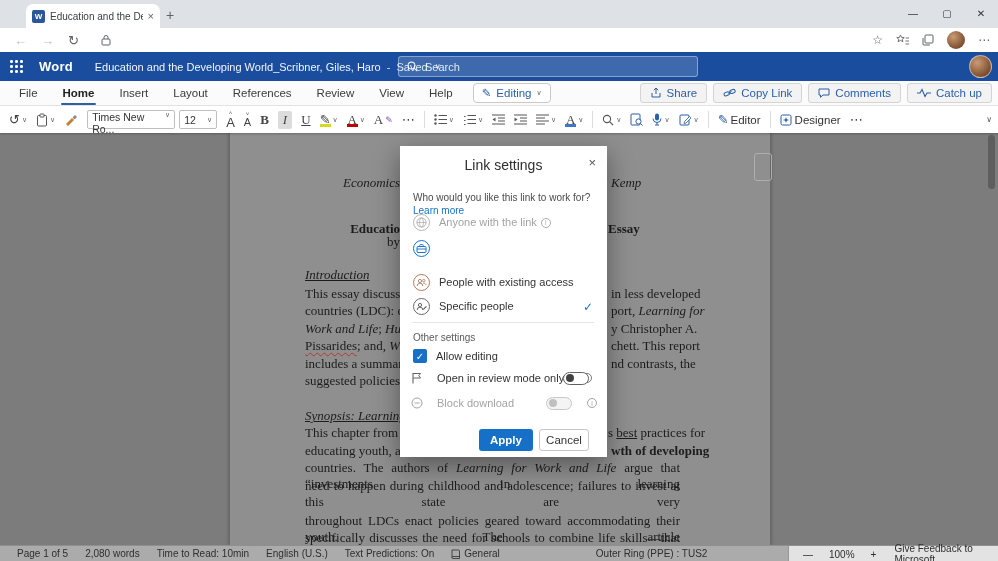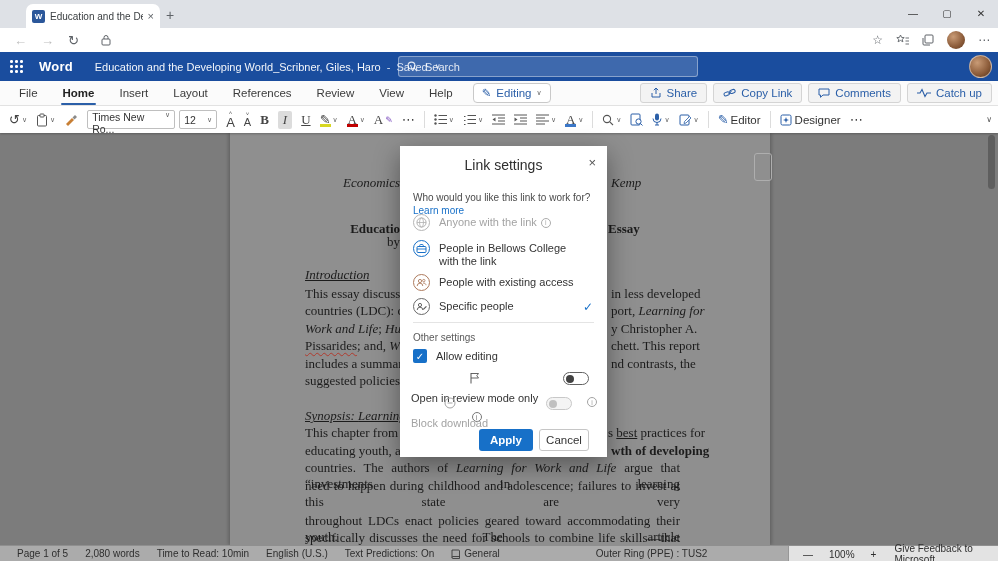--- a/index.html
+++ b/index.html
@@ -82,21 +82,21 @@
   .opt { position:absolute; left:13px; right:12px; display:flex; align-items:flex-start; gap:9px; }
   .opt .circ { width:17px; height:17px; border-radius:50%; border:1px solid; display:flex; align-items:center; justify-content:center; flex:none; }
   .opt .lbl { font-size:11px; color:#333; line-height:1.15; padding-top:2px; max-width:138px; }
   .opt.disabled .lbl { color:#A3A3A3; }
   .opt .check { position:absolute; right:2px; top:2px; color:#1770C8; font-size:12px; }
   .info { display:inline-flex; width:10px; height:10px; border:1px solid currentColor; border-radius:50%; font-size:7px; align-items:center; justify-content:center; vertical-align:1px; margin-left:4px; color:#777; }
   .dlg-div { position:absolute; left:13px; right:13px; top:176px; height:1px; background:#E4E4E4; }
   .other-lbl { position:absolute; left:13px; top:186px; font-size:10px; color:#5A5A5A; }
   .chkrow { position:absolute; left:13px; top:203px; display:flex; align-items:center; gap:9px; }
   .chkbox { width:14px; height:14px; background:#1770C8; border-radius:2px; color:#fff; font-size:10px; display:flex; align-items:center; justify-content:center; }
-  .togrow { position:absolute; left:11px; display:flex; align-items:center; gap:8px; font-size:11px; color:#333;flex-direction:column; }
+  .togrow { position:absolute; left:11px; display:flex; align-items:center; gap:14px; font-size:11px; color:#333; }
   .toggle { width:26px; height:13px; border:1px solid #616161; border-radius:7px; position:relative; background:#fff; }
   .toggle .knob { position:absolute; left:2px; top:1.5px; width:8px; height:8px; border-radius:50%; background:#424242; }
   .toggle.disabled { border-color:#C8C8C8; background:#F4F4F4; }
   .toggle.disabled .knob { background:#C0C0C0; }
   .apply-btn { position:absolute; left:79px; top:283px; width:54px; height:22px; background:#1770C8; color:#fff; border:none; border-radius:3px; font-size:11.5px; font-weight:bold; font-family:inherit; }
   .cancel-btn { position:absolute; left:139px; top:283px; width:50px; height:22px; background:#fff; color:#333; border:1px solid #C6C6C6; border-radius:3px; font-size:11.5px; font-family:inherit; }
 
   
   .statusbar { position:absolute; left:0; top:545px; width:998px; height:16px; background:#ABABAB; border-top:1px solid #8F8F8F; display:flex; align-items:center; font-size:10px; color:#2E2E2E; }
   .sb-item { margin-left:17px; white-space:nowrap; display:flex; align-items:center; gap:4px; }
@@ -480,21 +480,20 @@
     <span class="lbl"><span>Anyone with the link</span><span class="info" style="color:#ACACAC">i</span></span>
   </div>
 
   <div class="opt" style="top:94px">
     <span class="circ" style="border-color:#1770C8">
       <svg width="11" height="9" viewBox="0 0 11 9">
           <rect x="1" y="2.5" width="9" height="6" rx="1" fill="none" stroke="#1770C8"></rect>
           <path d="M3.8 2.5 V1.2 A.7.7 0 0 1 4.5 .5 H6.5 A.7.7 0 0 1 7.2 1.2 V2.5 M1 5 H10" fill="none" stroke="#1770C8" stroke-width=".9"></path>
         </svg>
     </span>
-    <span class="lbl">People in Bellows College with the link</span>
   </div>
 
   <div class="opt" style="top:128px">
     <span class="circ" style="border-color:#AD7A5C">
       <svg width="11" height="9" viewBox="0 0 11 9">
           <circle cx="4" cy="3" r="1.6" fill="none" stroke="#AD7A5C" stroke-width=".9"></circle>
           <path d="M1.2 8 a2.8 2.8 0 0 1 5.6 0" fill="none" stroke="#AD7A5C" stroke-width=".9"></path>
           <circle cx="7.8" cy="2.6" r="1.2" fill="none" stroke="#AD7A5C" stroke-width=".8"></circle>
           <path d="M7 5.2 a2.2 2.2 0 0 1 3 2" fill="none" stroke="#AD7A5C" stroke-width=".8"></path>
         </svg>

